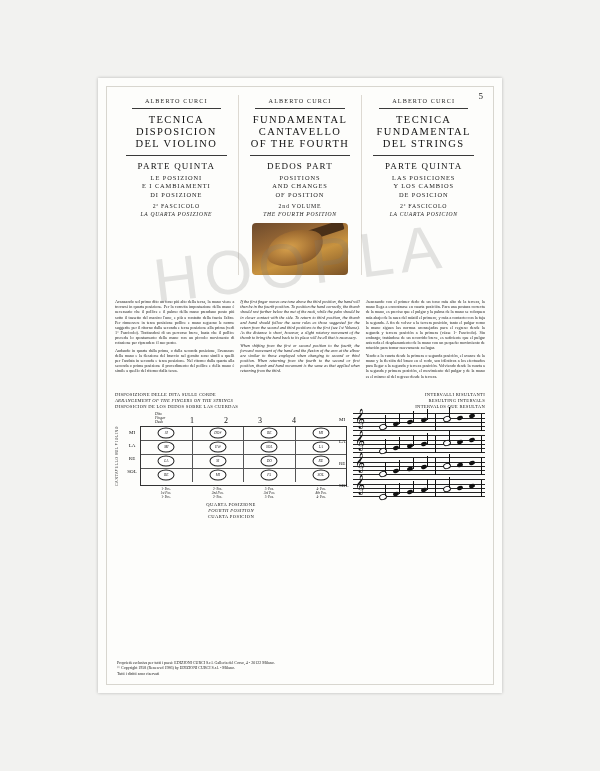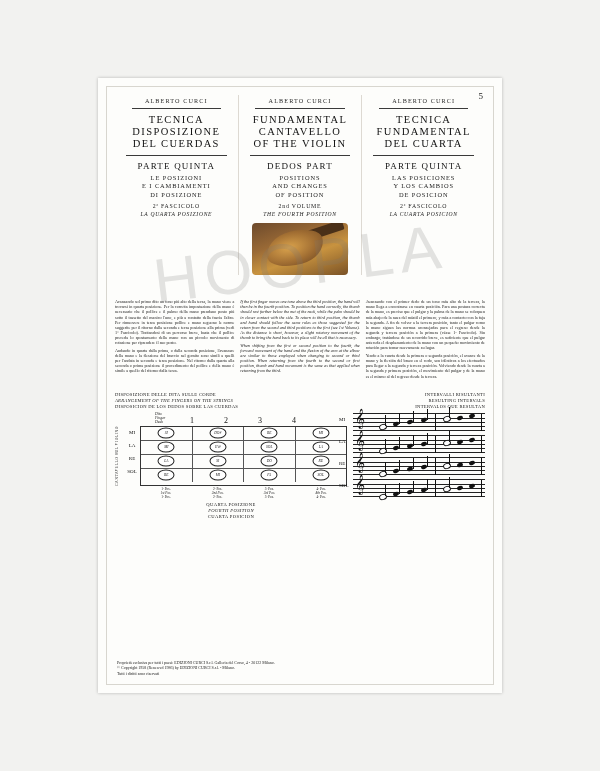--- a/index.html
+++ b/index.html
@@ -218,61 +218,61 @@
 
     <div class="pagenum">5</div>
 
     <div class="titles">
 
       <div class="tcol">
         <div class="author">ALBERTO CURCI</div>
         <div class="rule"></div>
         <div class="maintitle">
           <div>TECNICA</div>
-          <div>DISPOSIZIONE</div>
-          <div>DEL CUERDAS</div>
+          <div>DISPOSICION</div>
+          <div>DEL VIOLINO</div>
         </div>
         <div class="rule2"></div>
         <div class="part">PARTE QUINTA</div>
         <div class="sub">
           <div>LE POSIZIONI</div>
           <div>E I CAMBIAMENTI</div>
           <div>DI POSIZIONE</div>
         </div>
         <div class="fasc">2ª FASCICOLO</div>
         <div class="fourth">LA QUARTA POSIZIONE</div>
       </div>
 
       <div class="tcol mid">
         <div class="author">ALBERTO CURCI</div>
         <div class="rule"></div>
         <div class="maintitle">
           <div>FUNDAMENTAL</div>
           <div>CANTAVELLO</div>
-          <div>OF THE VIOLIN</div>
+          <div>OF THE FOURTH</div>
         </div>
         <div class="rule2"></div>
         <div class="part">DEDOS PART</div>
         <div class="sub">
           <div>POSITIONS</div>
           <div>AND CHANGES</div>
           <div>OF POSITION</div>
         </div>
         <div class="fasc">2nd VOLUME</div>
         <div class="fourth">THE FOURTH POSITION</div>
         <div class="violin"></div>
       </div>
 
       <div class="tcol">
         <div class="author">ALBERTO CURCI</div>
         <div class="rule"></div>
         <div class="maintitle">
           <div>TECNICA</div>
           <div>FUNDAMENTAL</div>
-          <div>DEL CUARTA</div>
+          <div>DEL STRINGS</div>
         </div>
         <div class="rule2"></div>
         <div class="part">PARTE QUINTA</div>
         <div class="sub">
           <div>LAS POSICIONES</div>
           <div>Y LOS CAMBIOS</div>
           <div>DE POSICION</div>
         </div>
         <div class="fasc">2ª FASCICOLO</div>
         <div class="fourth">LA CUARTA POSICION</div>

